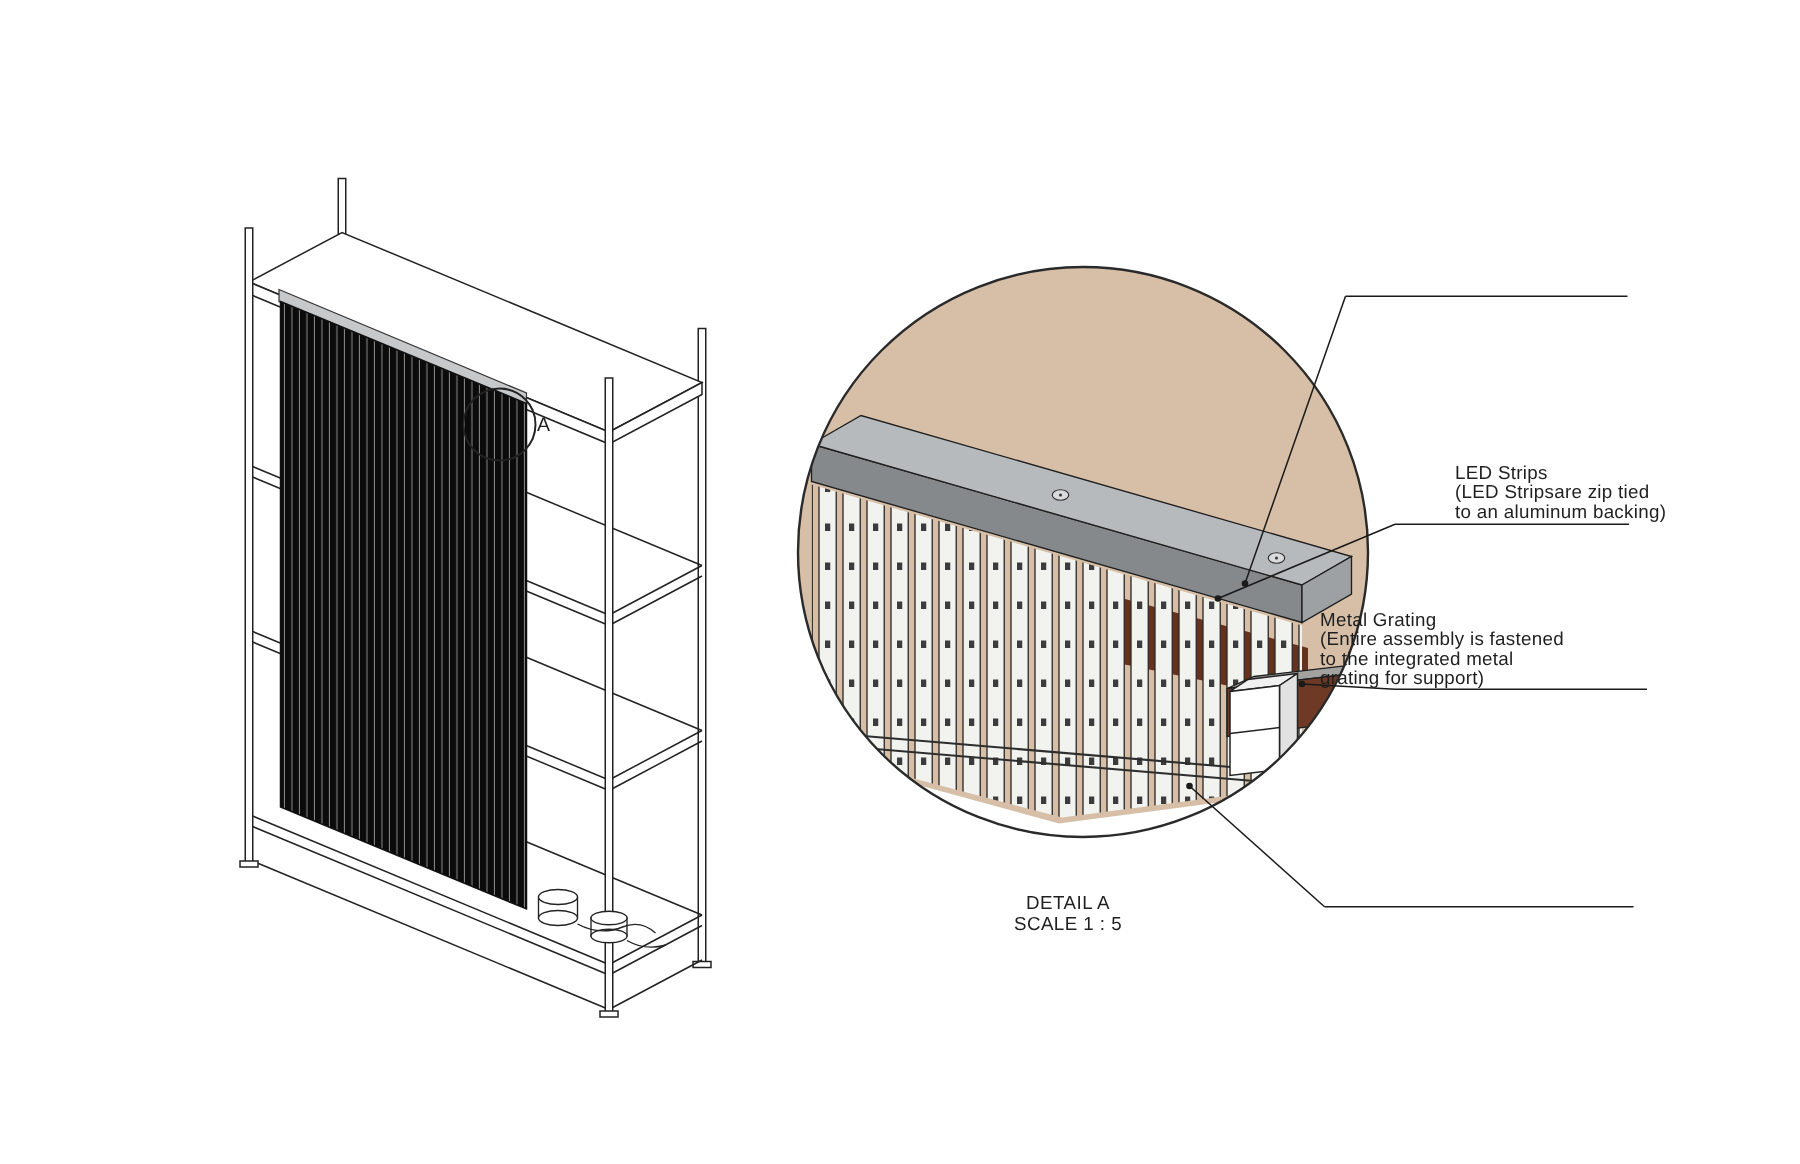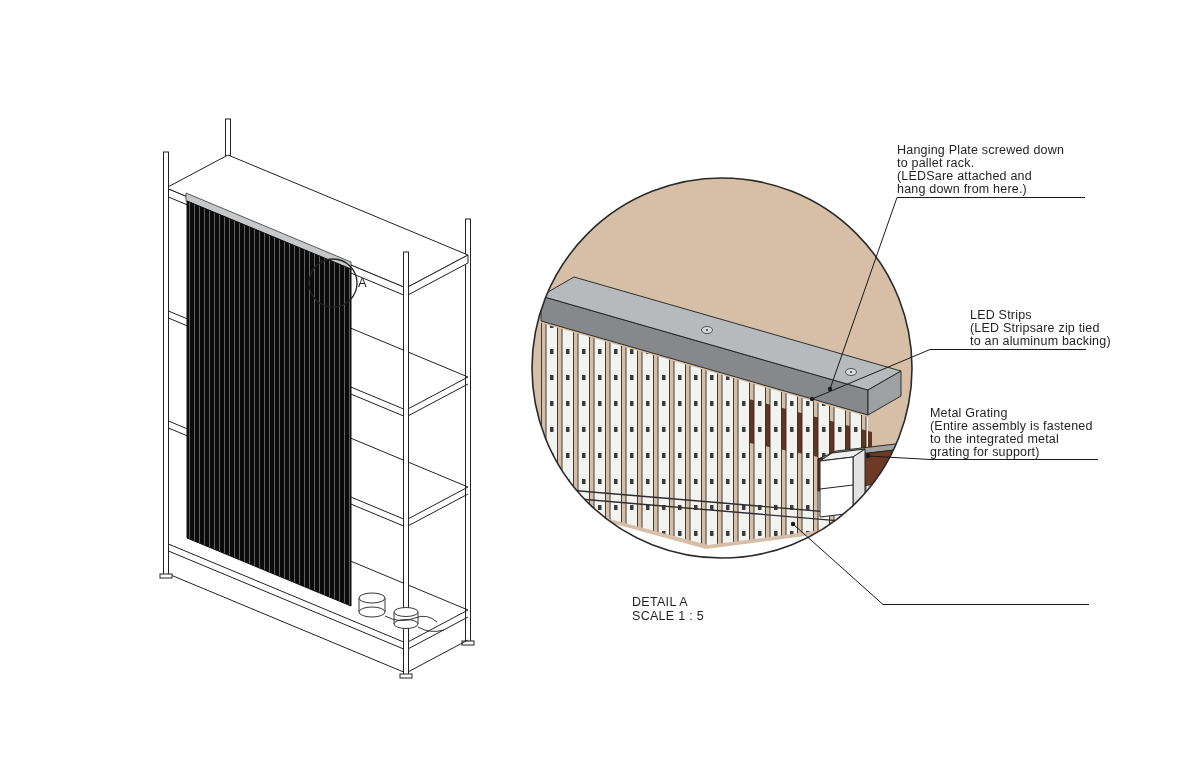--- a/index.html
+++ b/index.html
@@ -15,21 +15,21 @@
     font-family:"Liberation Sans", sans-serif;
     color:var(--line);
   }
   .canvas svg{position:absolute;left:0;top:0;}
   .ann{
     position:absolute;font-size:12.5px;line-height:13px;
     white-space:pre-line;letter-spacing:.2px;
   }
   .caption{
     position:absolute;left:632px;top:596px;width:160px;
-    font-size:12.5px;line-height:13.5px;letter-spacing:.3px;
+    text-align:center;font-size:12.5px;line-height:13.5px;letter-spacing:.3px;
   }
   .amark{position:absolute;left:358px;top:275px;font-size:13px;}
 </style>
 </head>
 <body>
 
 <div class="canvas">
 
 <svg width="1200" height="776" viewBox="0 0 1200 776">
   <defs>
@@ -174,30 +174,26 @@
     <g>
       <path d="M883,604.5 H1089" fill="none"></path>
       <path d="M883,604.5 L793,524" fill="none"></path>
       <circle cx="793" cy="524" r="2.2" stroke="none"></circle>
     </g>
   </g>
 </svg>
 
 <div class="amark">A</div>
 
-<div class="ann" style="left:897px;top:144px;width:210px;">Hanging Plate screwed down
-to pallet rack.
-(LEDSare attached and
-hang down from here.)</div>
 
 <div class="ann" style="left:970px;top:309px;width:200px;">LED Strips
 (LED Stripsare zip tied
 to an aluminum backing)</div>
 
-<div class="ann" style="left:930px;top:407px;width:210px;">Metal Grating
+<div class="ann" style="left:880px;top:407px;width:210px;">Metal Grating
 (Entire assembly is fastened
 to the integrated metal
 grating for support)</div>
 
 
 <div class="caption">
   <div>DETAIL A</div>
   <div>SCALE 1 : 5</div>
 </div>
 

